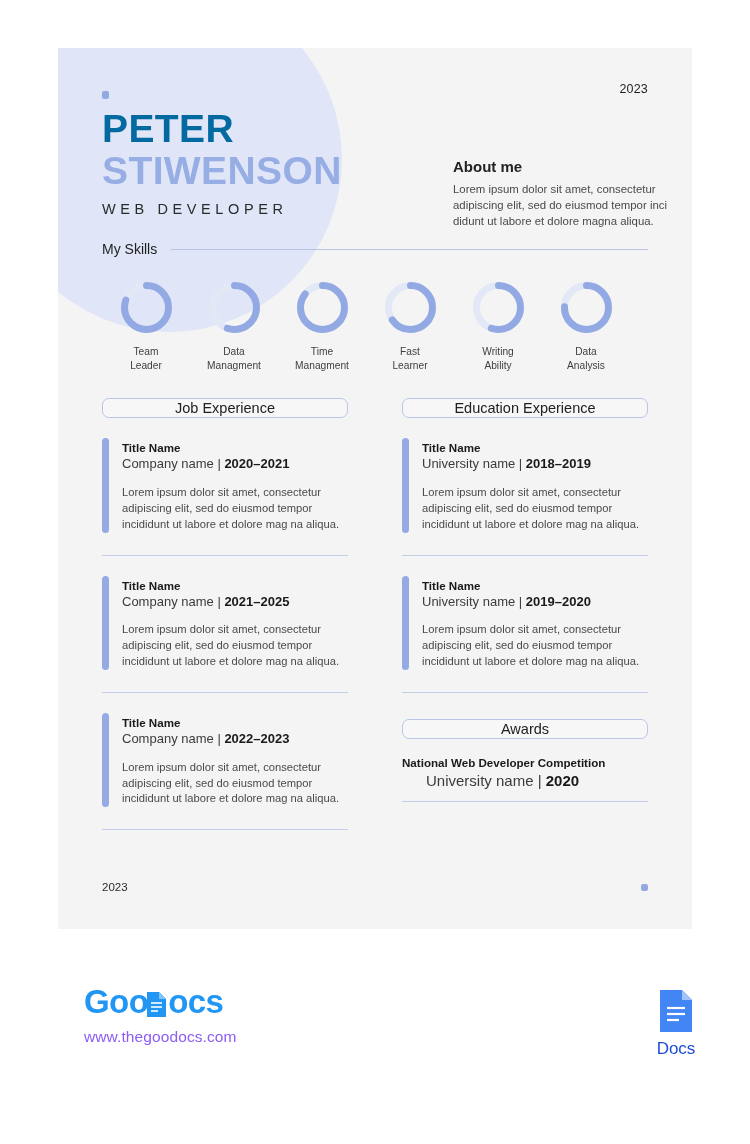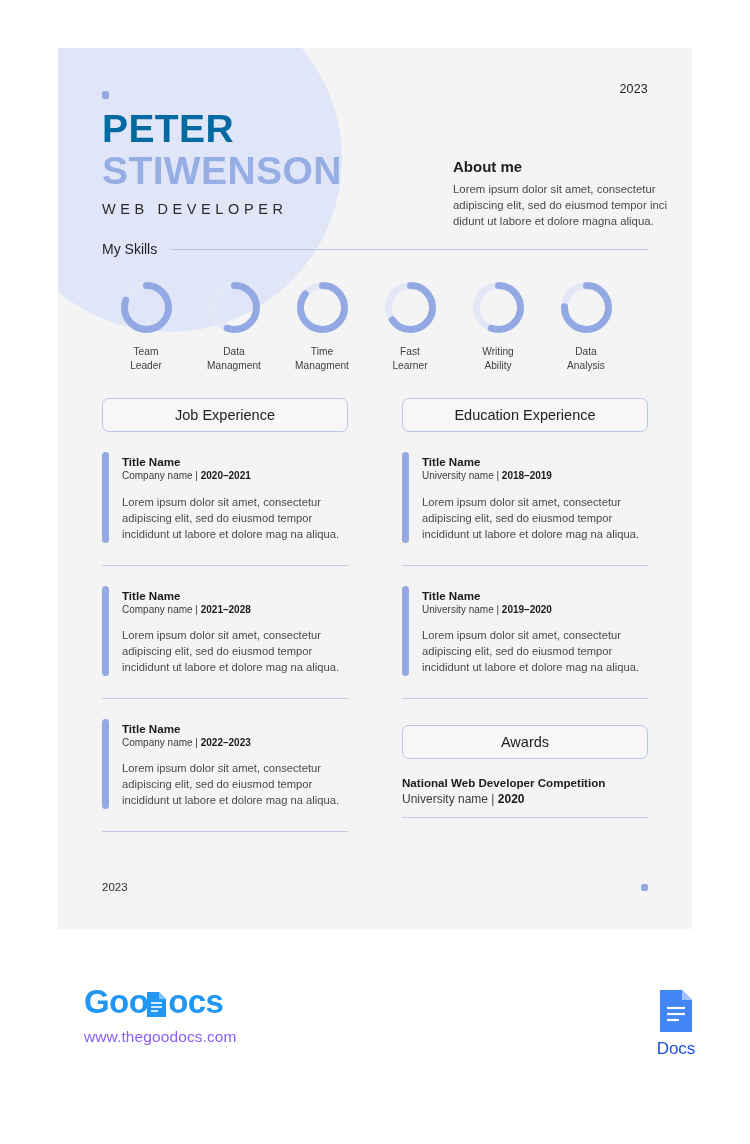--- a/index.html
+++ b/index.html
@@ -154,21 +154,21 @@
     display: flex;
     justify-content: space-between;
     margin-top: 26px;
   }
   .col { width: 246px; }
 
   .section-pill {
     border: 1px solid #b9c6e8;
     border-radius: 7px;
     background: #f7f7f8;
-    height: 34px;
+    height: 20px;
     display: flex;
     align-items: center;
     justify-content: center;
     font-size: 14.5px;
     color: #212121;
   }
 
   .entry {
     display: flex;
     margin-top: 20px;
@@ -183,21 +183,21 @@
     align-self: stretch;
   }
   .entry-body { flex: 1; padding-top: 2px; }
   .entry-title {
     font-size: 11.6px;
     font-weight: bold;
     color: #1a1a1a;
     line-height: 1.3;
   }
   .entry-meta {
-    font-size: 10px;
+    font-size: 13px;
     color: #3b3b3b;
     line-height: 1.35;
   }
   .entry-meta b { font-weight: bold; color: #1a1a1a; }
   .entry-desc {
     font-size: 11.2px;
     line-height: 1.42;
     color: #4a4a4a;
     margin-top: 12px;
   }
@@ -212,23 +212,24 @@
   .award {
     margin-top: 16px;
   }
   .award-title {
     font-size: 11.6px;
     font-weight: bold;
     color: #1a1a1a;
     line-height: 1.35;
   }
   .award-meta {
-    font-size: 12px;
+    font-size: 15px;
     color: #3b3b3b;
     line-height: 1.35;
+    margin-left: 24px;
   }
   .award-meta b { font-weight: bold; color: #1a1a1a; }
 
   
   .card-footer {
     position: absolute;
     left: 44px;
     right: 44px;
     bottom: 36px;
     display: flex;
@@ -383,21 +384,21 @@
                 <div class="entry-title">Title Name</div>
                 <div class="entry-meta"><span>Company name | </span><b>2020–2021</b></div>
                 <div class="entry-desc">Lorem ipsum dolor sit amet, consectetur adipiscing elit, sed do eiusmod tempor incididunt ut labore et dolore mag na aliqua.</div>
               </div>
             </div>
             <div class="entry-sep"></div>
             <div class="entry">
               <div class="entry-bar"></div>
               <div class="entry-body">
                 <div class="entry-title">Title Name</div>
-                <div class="entry-meta"><span>Company name | </span><b>2021–2028</b></div>
+                <div class="entry-meta"><span>Company name | </span><b>2021–2025</b></div>
                 <div class="entry-desc">Lorem ipsum dolor sit amet, consectetur adipiscing elit, sed do eiusmod tempor incididunt ut labore et dolore mag na aliqua.</div>
               </div>
             </div>
             <div class="entry-sep"></div>
             <div class="entry">
               <div class="entry-bar"></div>
               <div class="entry-body">
                 <div class="entry-title">Title Name</div>
                 <div class="entry-meta"><span>Company name | </span><b>2022–2023</b></div>
                 <div class="entry-desc">Lorem ipsum dolor sit amet, consectetur adipiscing elit, sed do eiusmod tempor incididunt ut labore et dolore mag na aliqua.</div>

